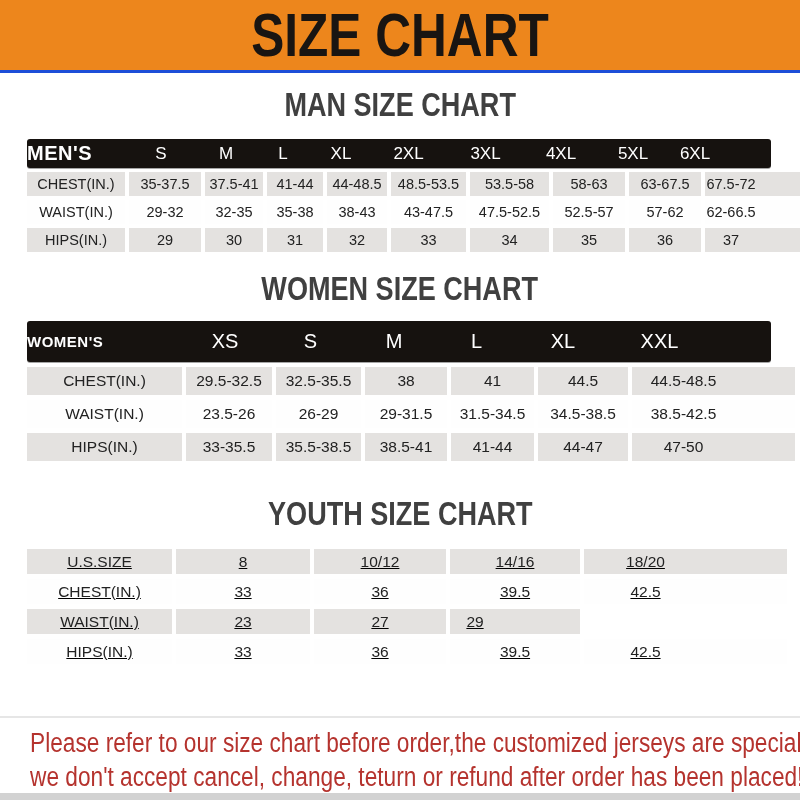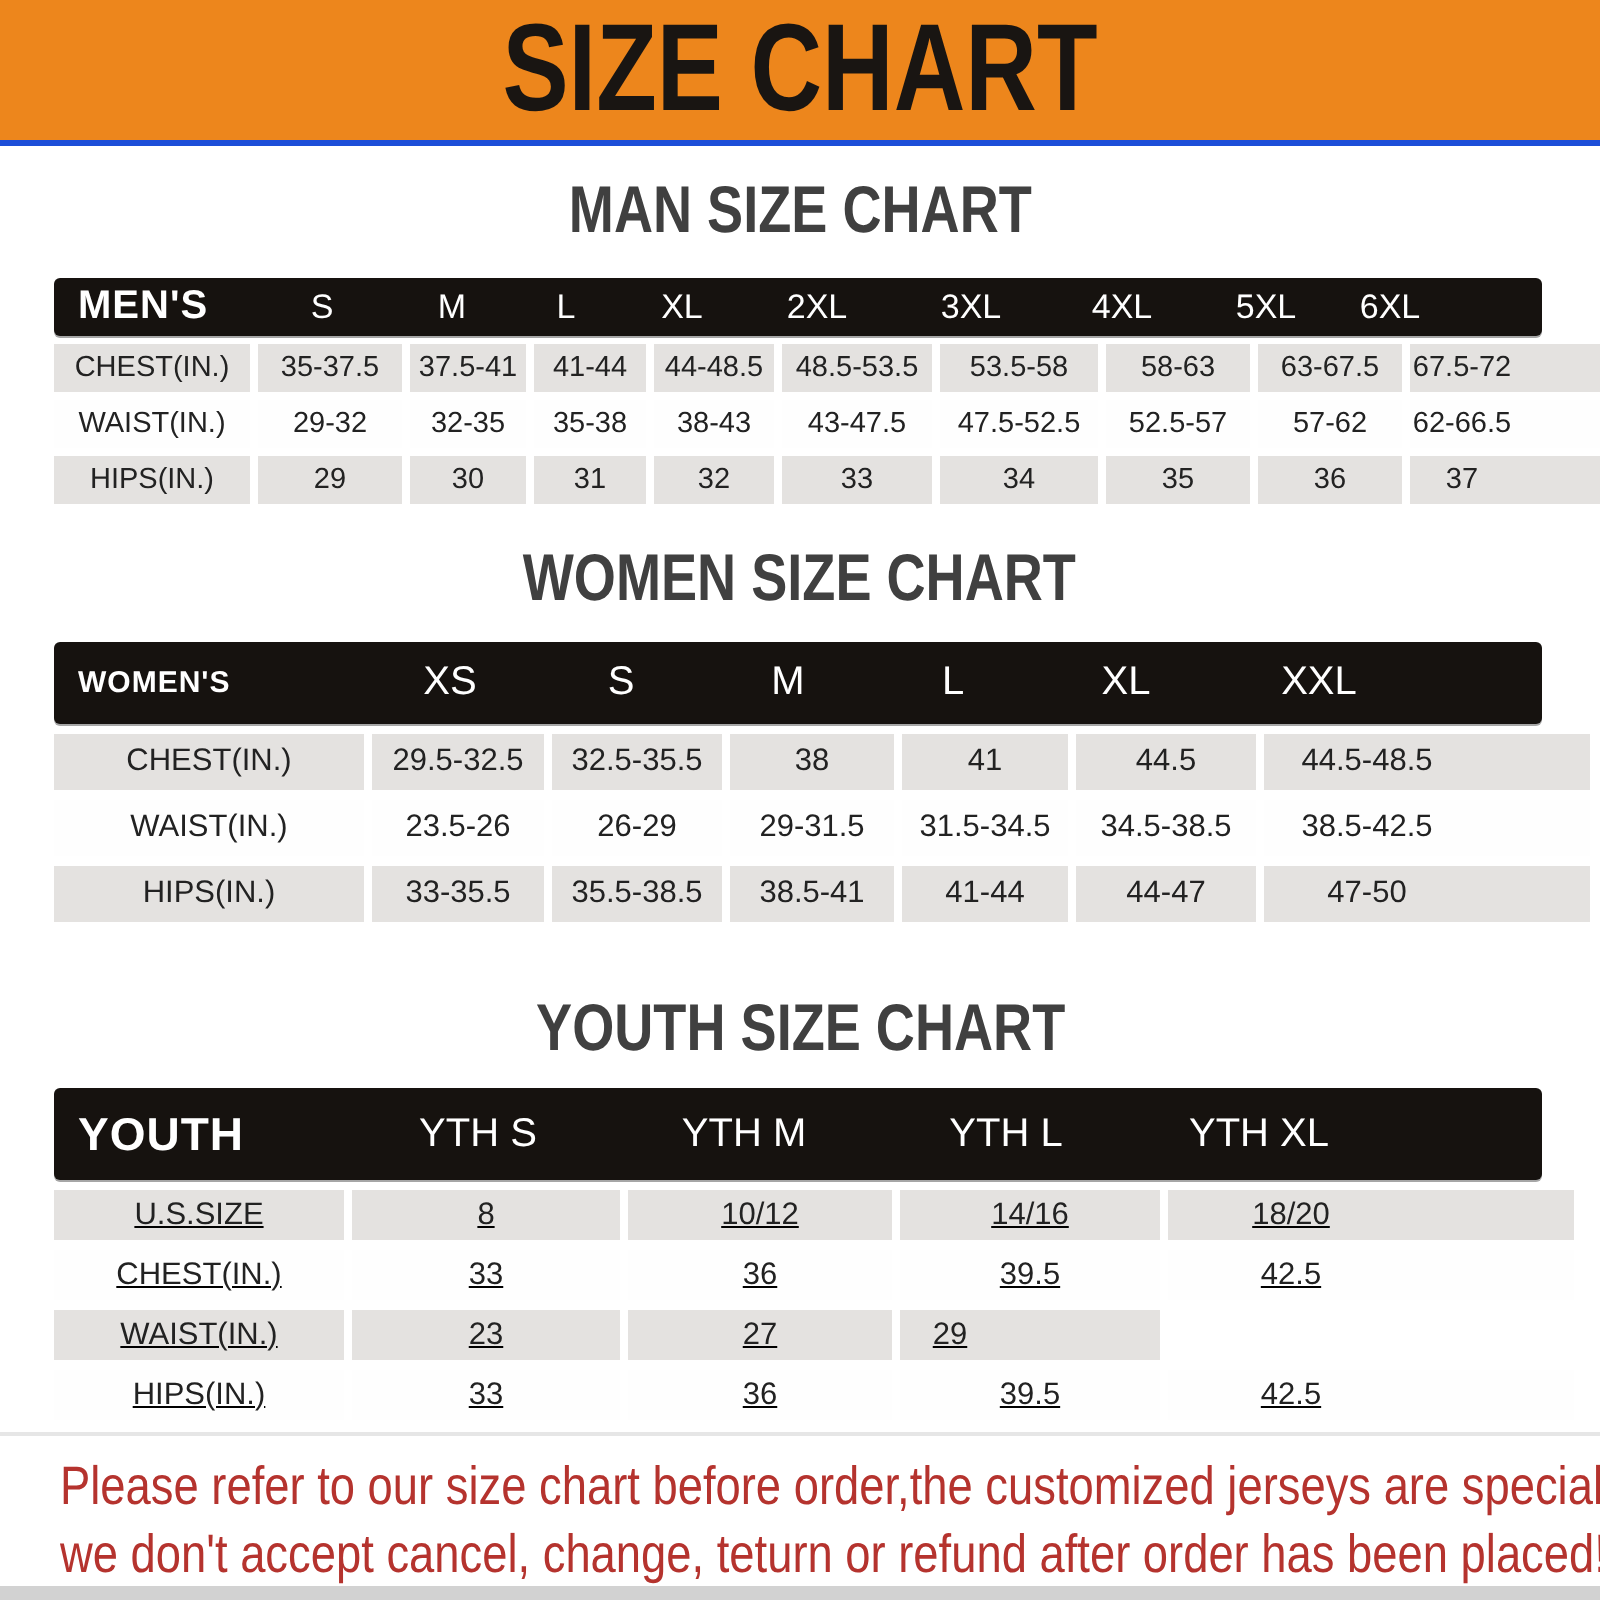--- a/index.html
+++ b/index.html
@@ -29,21 +29,21 @@
   
   .size-table{position:absolute;left:27px;width:744px;}
   #table-men{top:139px;}
   #table-women{top:321px;}
   #table-youth{top:544px;}
   .hrow{
     display:grid;background:#16120F;color:#ffffff;border-radius:3px;
     align-items:center;box-shadow:0 1px 0 rgba(0,0,0,.35);
   }
   .hrow .hcell{text-align:center;font-weight:400;white-space:nowrap;}
-  .hrow .hlabel{text-align:left;padding-left:12px;font-weight:800;white-space:nowrap;}
+  .hrow .hlabel{text-align:left;font-weight:800;white-space:nowrap;}
   #table-men .hrow{height:29px;font-size:17px;}
   #table-men .hlabel{font-size:20px;letter-spacing:.5px;}
   #table-women .hrow{height:41px;font-size:20px;}
   #table-women .hlabel{font-size:15px;letter-spacing:.5px;}
   #table-youth .hrow{height:46px;font-size:20px;}
   #table-youth .hlabel{font-size:23px;letter-spacing:.5px;}
   .trow{display:grid;column-gap:4px;margin-top:4px;}
   #table-women .trow{margin-top:5px;}
   #table-youth .trow{margin-top:5px;text-decoration:underline;}
   .trow .cell{
@@ -173,27 +173,20 @@
       <div class="cell">41-44</div>
       <div class="cell">44-47</div>
       <div class="cell">47-50</div>
     </div>
   </div>
 
 <div class="sec-heading" id="heading-youth">
   <span>YOUTH SIZE CHART</span>
 </div>
 <div class="size-table" id="table-youth">
-    <div class="hrow cols-youth">
-      <div class="hlabel">YOUTH</div>
-      <div class="hcell">YTH S</div>
-      <div class="hcell">YTH M</div>
-      <div class="hcell">YTH L</div>
-      <div class="hcell">YTH XL</div>
-    </div>
     <div class="trow cols-youth row-gray">
       <div class="cell">U.S.SIZE</div>
       <div class="cell">8</div>
       <div class="cell">10/12</div>
       <div class="cell">14/16</div>
       <div class="cell">18/20</div>
     </div>
     <div class="trow cols-youth row-white">
       <div class="cell">CHEST(IN.)</div>
       <div class="cell">33</div>

